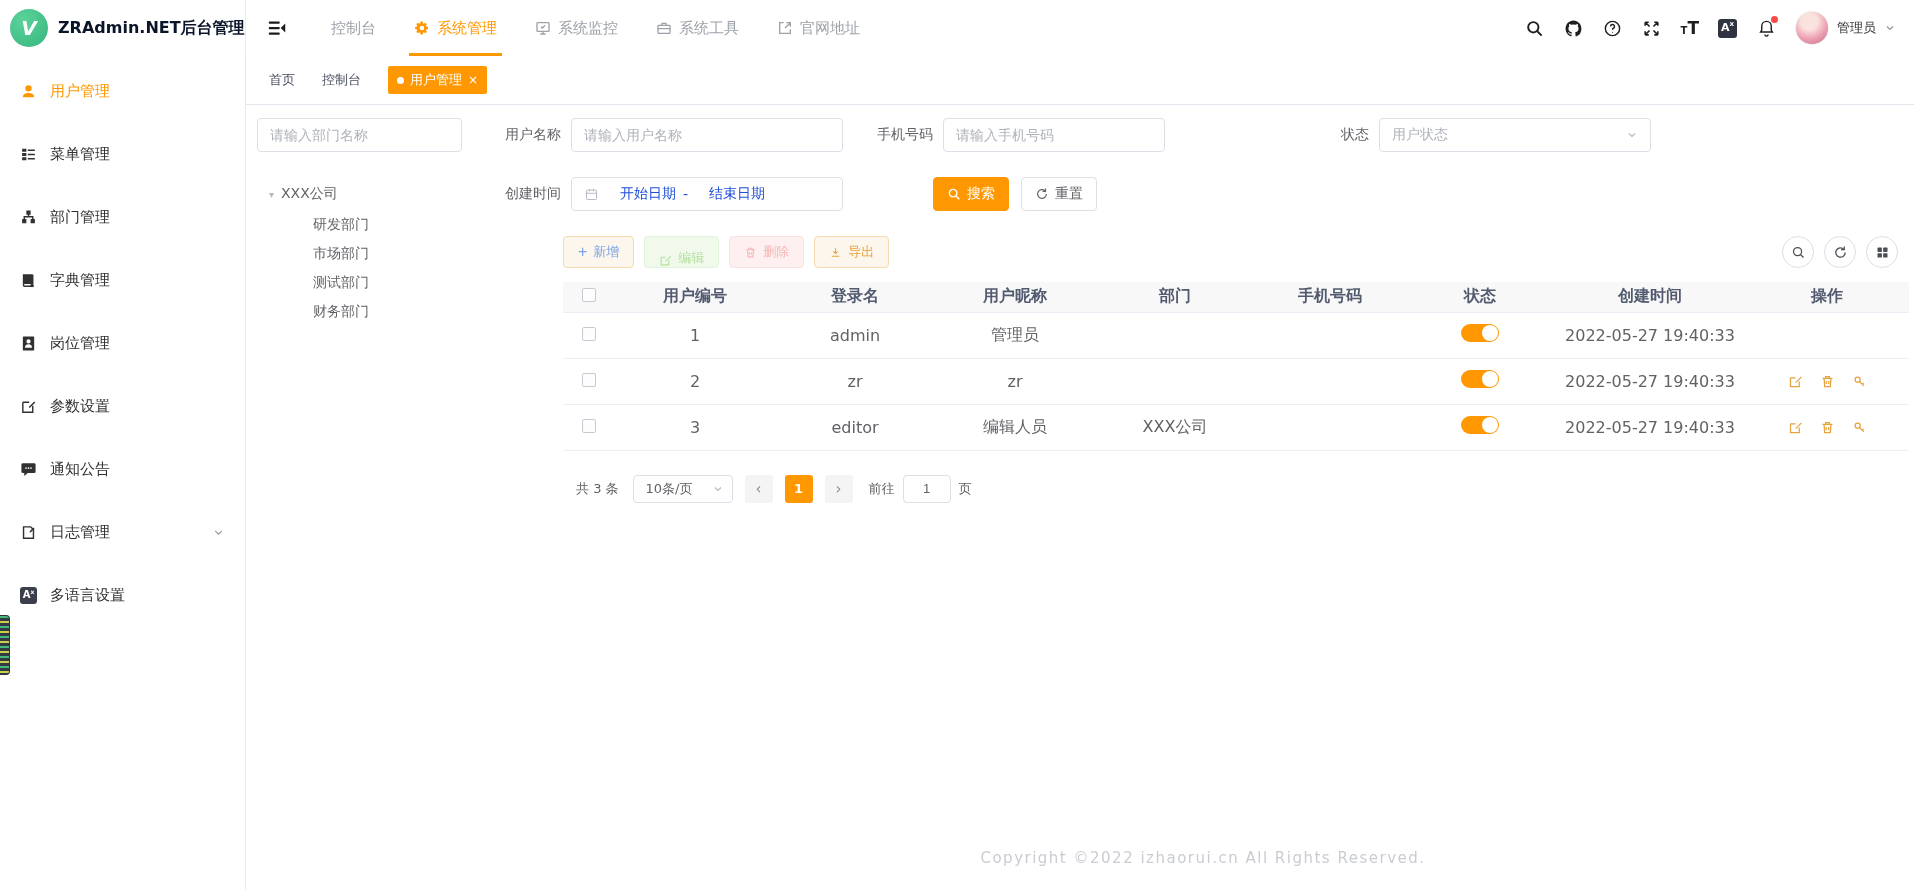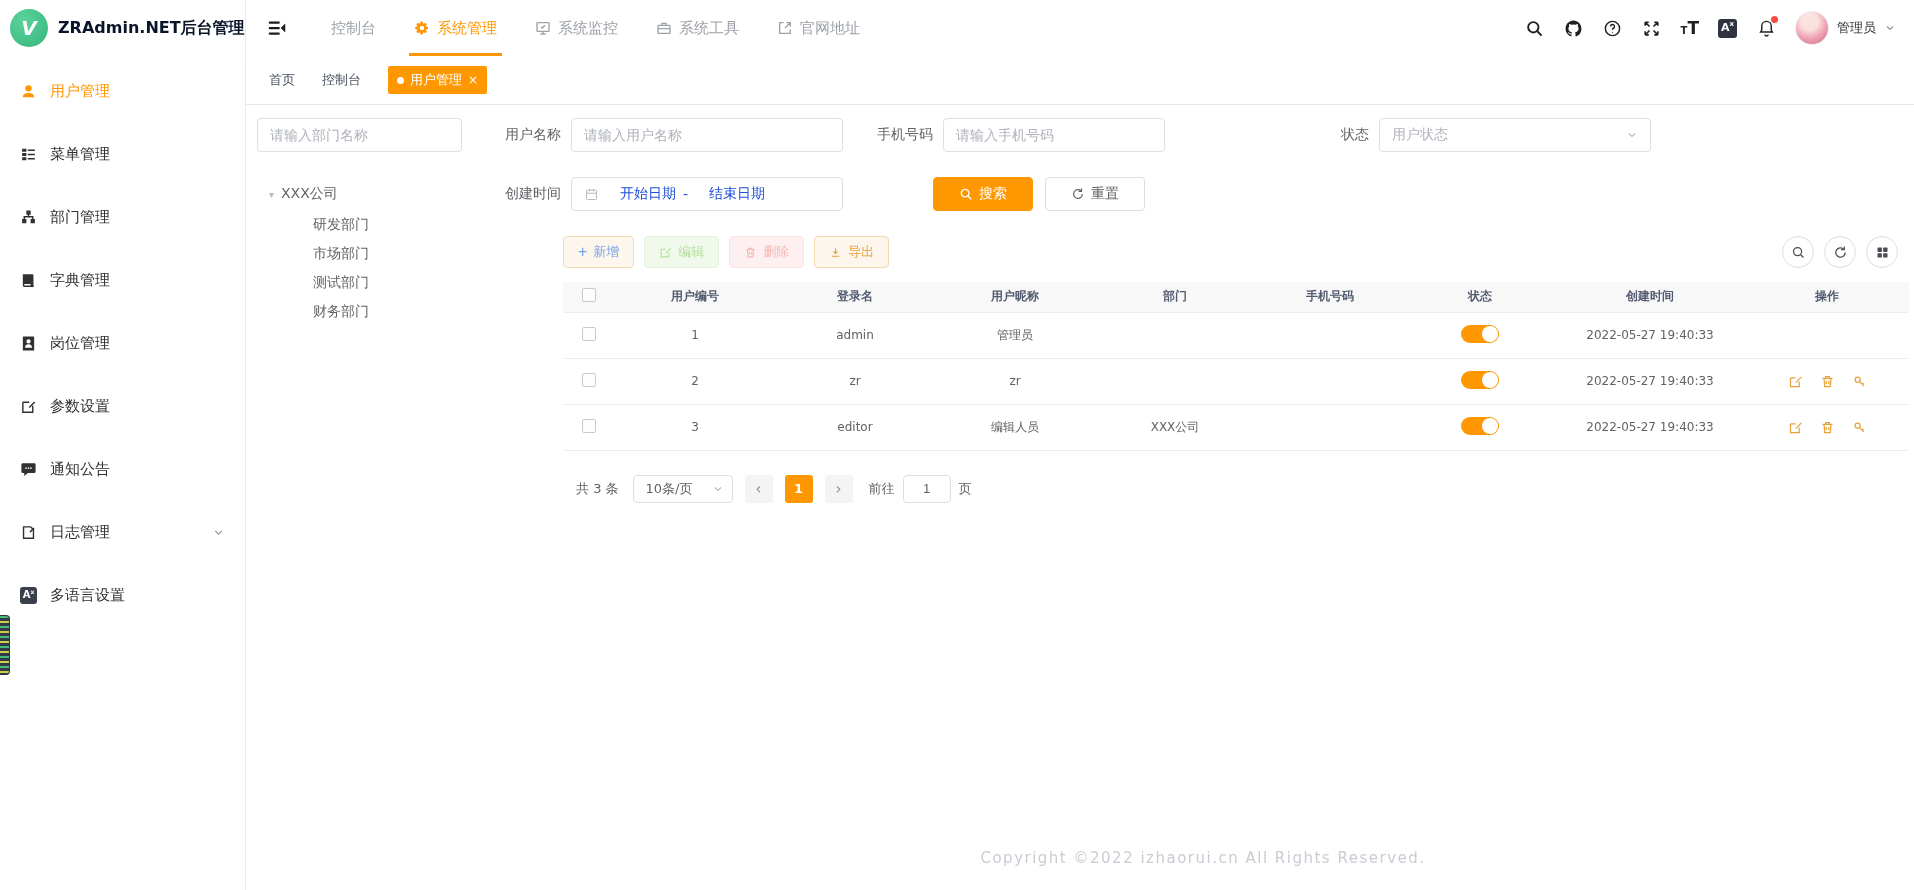--- a/index.html
+++ b/index.html
@@ -90,40 +90,40 @@
   .w-phone { width:222px; flex:none; margin-left:0; }
   .sel { display:flex; align-items:center; justify-content:space-between; cursor:pointer; }
   .sel .ph { color:#aeb2ba; font-size:14px; }
   .sel-arrow { color:#b6bac2; display:flex; }
   .sel-arrow svg { width:12px; height:12px; }
   .date-range { display:flex; align-items:center; gap:7px; width:272px; color:#1d4ed8;text-align:right; }
   .date-range .cal { color:#b6bac2; display:flex; flex:none; }
   .date-range .cal svg { width:15px; height:15px; }
   .date-ph { font-size:14px; white-space:nowrap; }
   .btn { height:34px; border-radius:4px; font-size:14px; display:inline-flex; align-items:center;
-    gap:6px; padding:0 25px; cursor:pointer; }
+    gap:6px; padding:0 13px; cursor:pointer; }
   .btn svg { width:14px; height:14px; }
   .btn-search { background:#ff9800; border:1px solid #ff9800; color:#fff; margin-left:90px; }
   .btn-reset { background:#fff; border:1px solid #dcdfe6; color:#606266; margin-left:12px; }
 
   .toolbar { display:flex; align-items:center; margin:0 0 14px 70px; }
   .tbtn { height:32px; padding:0 14px; border-radius:4px; font-size:13px; display:flex;
     align-items:center; gap:6px; margin-right:10px; cursor:pointer; }
   .tbtn svg { width:13px; height:13px; }
   .tbtn-add { background:#fdf6ec; border:1px solid #f5dab1; color:#7aa2e9; }
   .tbtn-add .plus { font-size:16px; line-height:1; }
-  .tbtn-edit { background:#f0f9eb; border:1px solid #e1f3d8; color:#b3e19d; }
+  .tbtn-edit { background:#f0f9eb; border:1px solid #e1f3d8; color:#b3e19d;align-items:flex-end; }
   .tbtn-del { background:#fef0f0; border:1px solid #fde2e2; color:#f6b6b6; }
   .tbtn-exp { background:#fdf6ec; border:1px solid #f5dab1; color:#e6a23c; }
   .toolbar-right { margin-left:auto; display:flex; gap:10px; }
   .cbtn { width:32px; height:32px; border-radius:50%; border:1px solid #dcdfe6; background:#fff;
     color:#4a4d52; display:flex; align-items:center; justify-content:center; cursor:pointer; }
   .cbtn svg { width:15px; height:15px; }
 
-  .utable { margin-left:70px; border-collapse:collapse; font-size:12px; color:#606266;
+  .utable { margin-left:70px; border-collapse:collapse; font-size:16px; color:#606266;
     table-layout:fixed; width:1346px; }
   .utable th { background:#f8f8f9; color:#515a6e; font-weight:bold; height:30px;
     border-bottom:1px solid #ebeef5; text-align:center; }
   .utable td { height:46px; border-bottom:1px solid #ebeef5; text-align:center; }
   .chk { width:14px; height:14px; border:1px solid #c6cad2; border-radius:2px; background:#fdfdfe;
     display:inline-block; cursor:pointer; }
   .toggle { width:38px; height:18px; border-radius:9px; background:#ff9800; position:relative;
     display:inline-block; cursor:pointer; }
   .toggle::after { content:""; position:absolute; right:1px; top:1px; width:16px; height:16px;
     border-radius:50%; background:#fff; }

